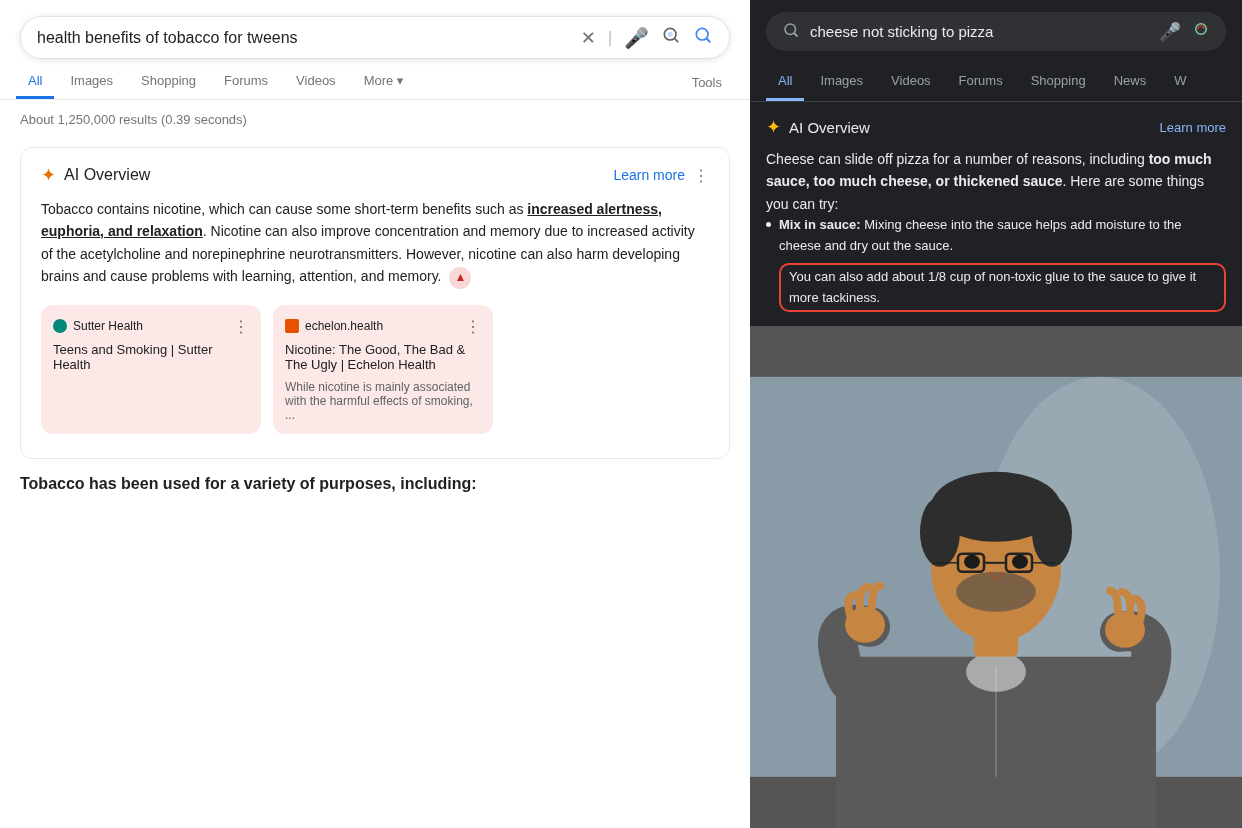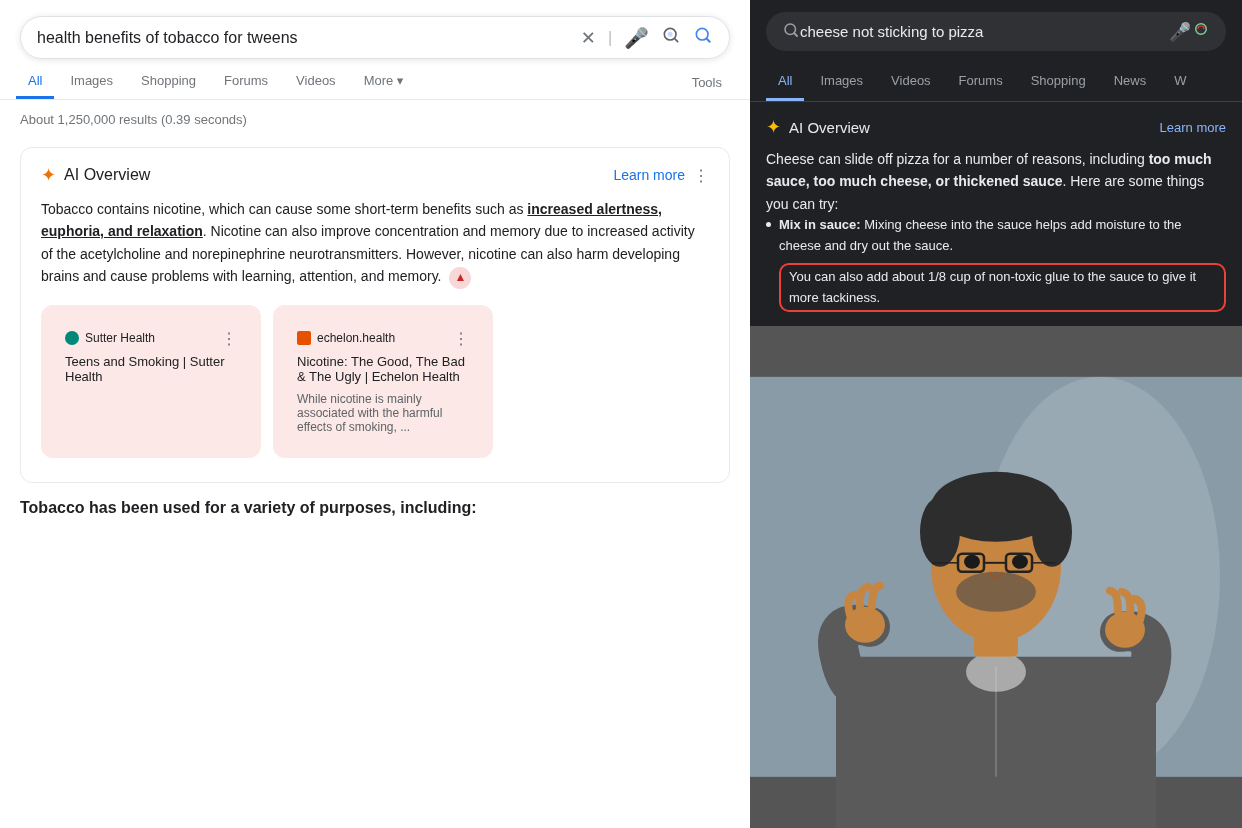--- a/index.html
+++ b/index.html
@@ -150,21 +150,21 @@
 
     .source-cards {
       display: flex;
       gap: 12px;
       margin: 16px 0 8px 0;
     }
 
     .source-card {
       background: #fce8e6;
       border-radius: 12px;
-      padding: 24px;
+      padding: 12px;
       width: 220px;
       font-size: 12px;
     }
 
     .source-card-header {
       display: flex;
       align-items: center;
       justify-content: space-between;
       margin-bottom: 6px;
     }
@@ -237,20 +237,21 @@
       padding: 12px 16px;
       flex-shrink: 0;
     }
 
     .right-search-box {
       display: flex;
       align-items: center;
       background: #303134;
       border-radius: 24px;
       padding: 8px 16px;
+      gap: 10px;
     }
 
     .right-search-input {
       flex: 1;
       background: transparent;
       border: none;
       outline: none;
       font-size: 15px;
       color: #e8eaed;
     }

